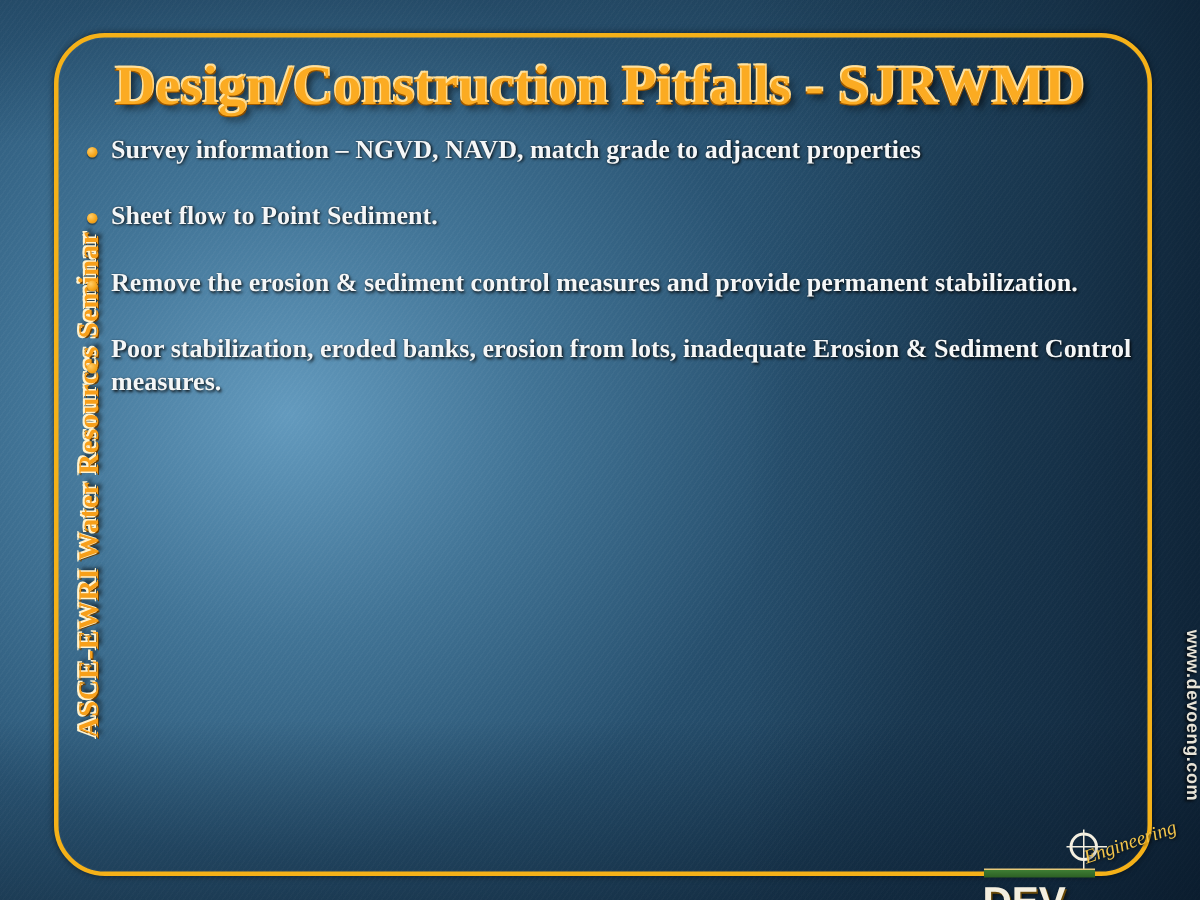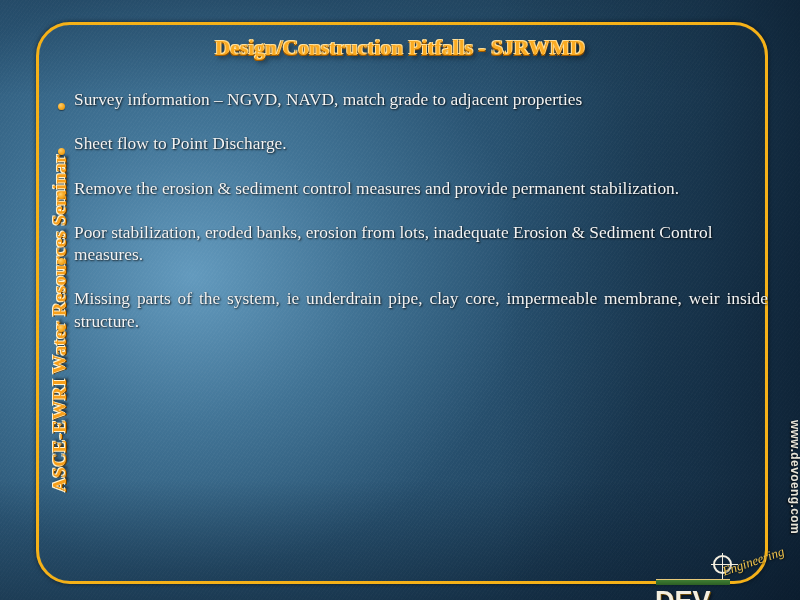--- a/index.html
+++ b/index.html
@@ -89,43 +89,44 @@
     font-family: "Liberation Sans", sans-serif;
     font-weight: bold;
   }
 
   
   #title {
     position: absolute;
     left: 60px; top: 36px;
     width: 680px;
     text-align: center;
-    font-size: 21px;
+    font-size: 37px;
     font-weight: bold;
     color: #fbab22;
     font-family: "Liberation Serif", "DejaVu Serif", serif;
     letter-spacing: 0.2px;
     text-shadow:
       -1px -1px 0 #ffe2a0,
       1px -1px 0 #ffd98a,
       -1px 1px 0 #a05b00,
       1px 1px 0 #8a4d00,
       3px 3px 5px rgba(0,0,0,0.62);
   }
 
   
   #bullets {
     position: absolute;
     left: 58px; top: 88px;
     width: 710px;
   }
   .bullet-row {
     display: flex;
-    align-items: flex-end;
+    align-items: center;
     margin-bottom: 22px;
+    font-weight: bold;
   }
   .bullet-dot {
     flex: 0 0 auto;
     width: 7px; height: 7px;
     border-radius: 50%;
     background: radial-gradient(circle at 35% 32%, #ffce6b 0%, #f7a71d 55%, #d8860a 100%);
     margin-top: 5px;
     margin-right: 9px;
     box-shadow: 0 1px 1px rgba(0,0,0,0.45);
   }
@@ -211,37 +212,33 @@
   <div id="bullets">
 
     <div class="bullet-row">
       <span class="bullet-dot"></span>
       <span class="bullet-text">Survey information – NGVD, NAVD, match grade to adjacent properties</span>
     </div>
 
 
     <div class="bullet-row">
       <span class="bullet-dot"></span>
-      <span class="bullet-text">Sheet flow to Point Discharge.</span>
+      <span class="bullet-text">Sheet flow to Point Sediment.</span>
     </div>
 
     <div class="bullet-row">
       <span class="bullet-dot"></span>
       <span class="bullet-text">Remove the erosion &amp; sediment control measures and provide permanent stabilization.</span>
     </div>
 
     <div class="bullet-row">
       <span class="bullet-dot"></span>
       <span class="bullet-text">Poor stabilization, eroded banks, erosion from lots, inadequate Erosion &amp; Sediment Control measures.</span>
     </div>
 
-    <div class="bullet-row">
-      <span class="bullet-dot"></span>
-      <span class="bullet-text justify">Missing parts of the system, ie underdrain pipe, clay core, impermeable membrane, weir inside structure.</span>
-    </div>
 
 
   </div>
 
   <div id="logo">
     <div id="logo-devo">DEV</div>
     <div id="logo-target"></div>
     <div id="logo-bar"></div>
     <div id="logo-script">Engineering</div>
   </div>

